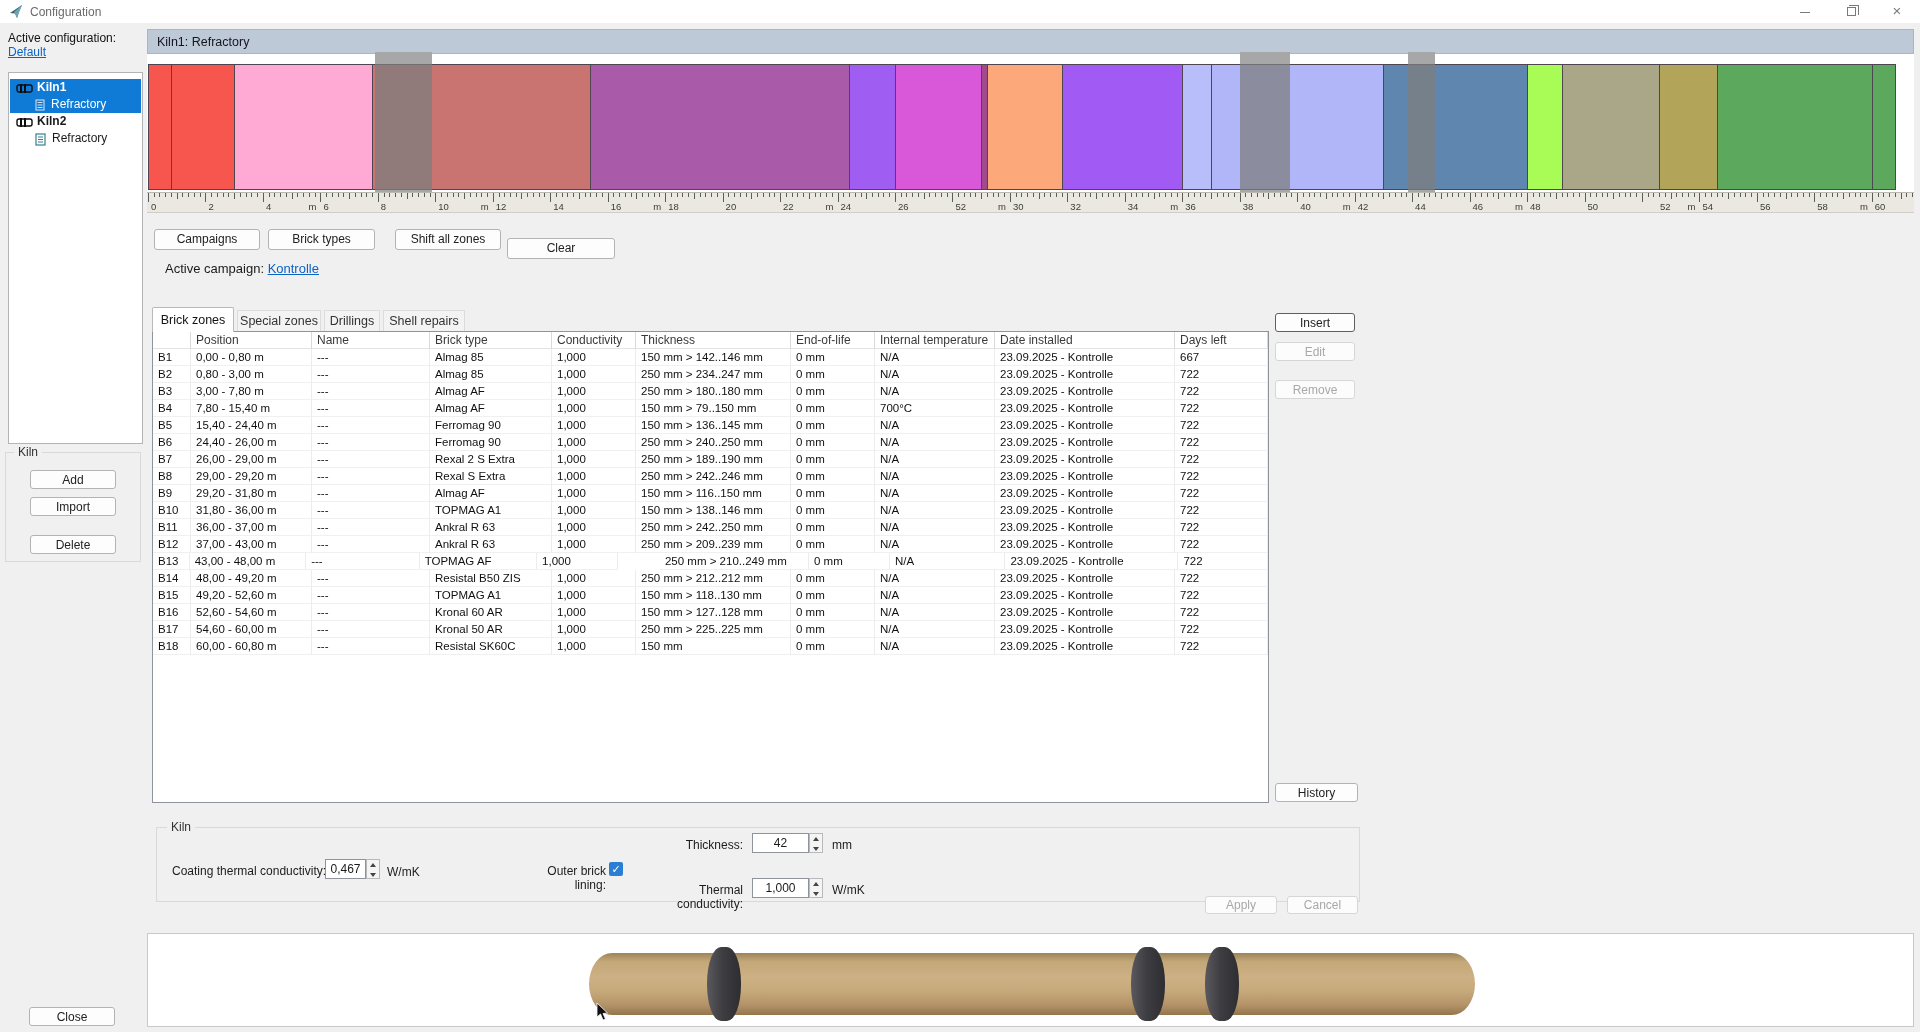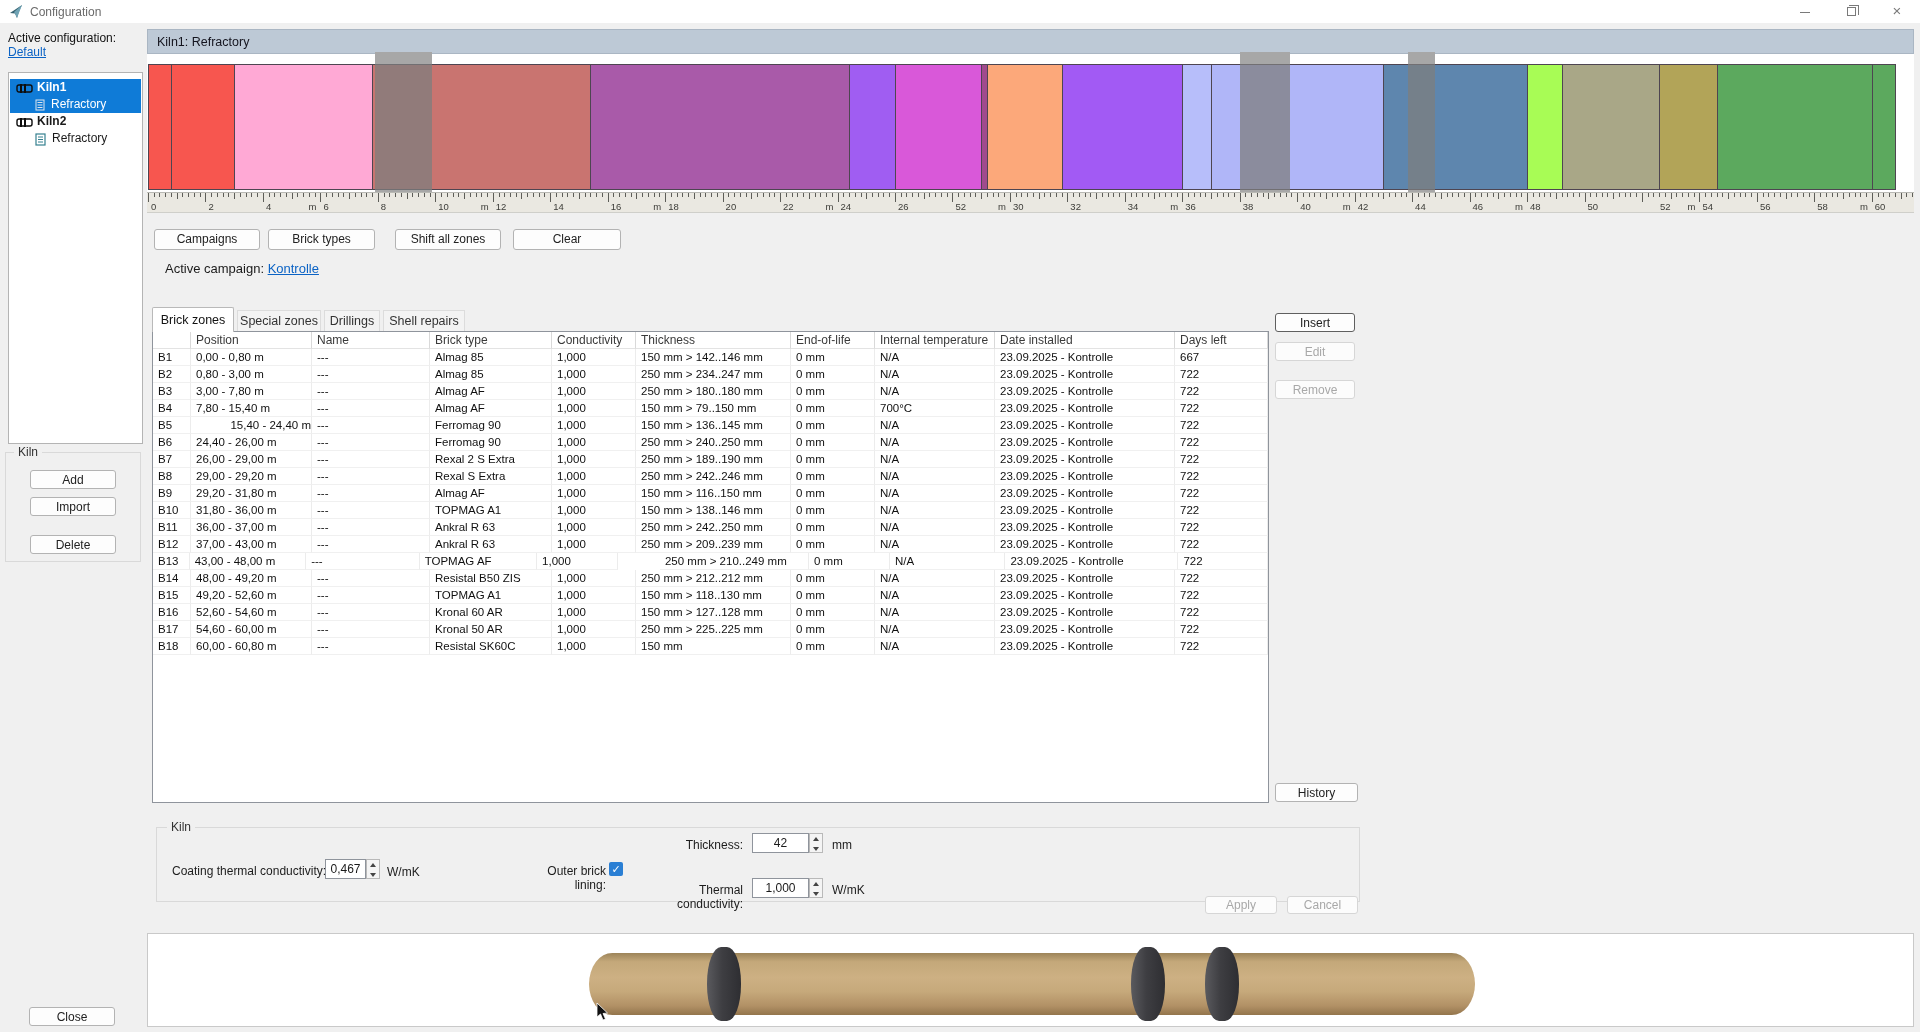--- a/index.html
+++ b/index.html
@@ -553,21 +553,21 @@
     <div class="tick" style="left: 1742.04px; height: 4px;"></div>
     <div class="tick" style="left: 1747.78px; height: 4px;"></div>
     <div class="tick" style="left: 1753.53px; height: 6px;"></div>
     <div class="tick" style="left: 1759.28px; height: 4px;"></div>
     <div class="tick" style="left: 1765.02px; height: 4px;"></div>
   </div>
 
 <button class="btn toolbar-btn" style="left:154px; top:229px; width:106px;">Campaigns</button>
 <button class="btn toolbar-btn" style="left:268px; top:229px; width:107px;">Brick types</button>
 <button class="btn toolbar-btn" style="left:395px; top:229px; width:106px;">Shift all zones</button>
-<button class="btn toolbar-btn" style="left:507px; top:229px; width:108px;margin-left:6px;">Clear</button>
+<button class="btn toolbar-btn" style="left:507px; top:238px; width:108px;">Clear</button>
 
 <div class="campaign-line">
   <span>Active campaign:</span>
   <a class="link">Kontrolle</a>
 </div>
 
 <div class="tab active" style="left:152px; top:307px; width:82px; height:25px; line-height:24px;">Brick zones</div>
 <div class="tab inactive" style="left:237px; top:310px; width:84px; height:22px; line-height:21px;">Special zones</div>
 <div class="tab inactive" style="left:324px; top:310px; width:56px; height:22px; line-height:21px;">Drillings</div>
 <div class="tab inactive" style="left:383px; top:310px; width:82px; height:22px; line-height:21px;">Shell repairs</div>
@@ -628,21 +628,21 @@
       <div class="tcell" style="width: 122px;">Almag AF</div>
       <div class="tcell" style="width: 84px;">1,000</div>
       <div class="tcell" style="width: 155px;">150 mm &gt; 79..150 mm</div>
       <div class="tcell" style="width: 84px;">0 mm</div>
       <div class="tcell" style="width: 120px;">700°C</div>
       <div class="tcell" style="width: 180px;">23.09.2025 - Kontrolle</div>
       <div class="tcell" style="width: 93px;">722</div>
     </div>
     <div class="drow">
       <div class="tcell" style="width: 38px;">B5</div>
-      <div class="tcell" style="width: 121px; text-align: right;">15,40 - 24,40 m</div>
+      <div class="tcell" style="width: 121px;">15,40 - 24,40 m</div>
       <div class="tcell" style="width: 118px;">---</div>
       <div class="tcell" style="width: 122px;">Ferromag 90</div>
       <div class="tcell" style="width: 84px;">1,000</div>
       <div class="tcell" style="width: 155px;">150 mm &gt; 136..145 mm</div>
       <div class="tcell" style="width: 84px;">0 mm</div>
       <div class="tcell" style="width: 120px;">N/A</div>
       <div class="tcell" style="width: 180px;">23.09.2025 - Kontrolle</div>
       <div class="tcell" style="width: 93px;">722</div>
     </div>
     <div class="drow">

